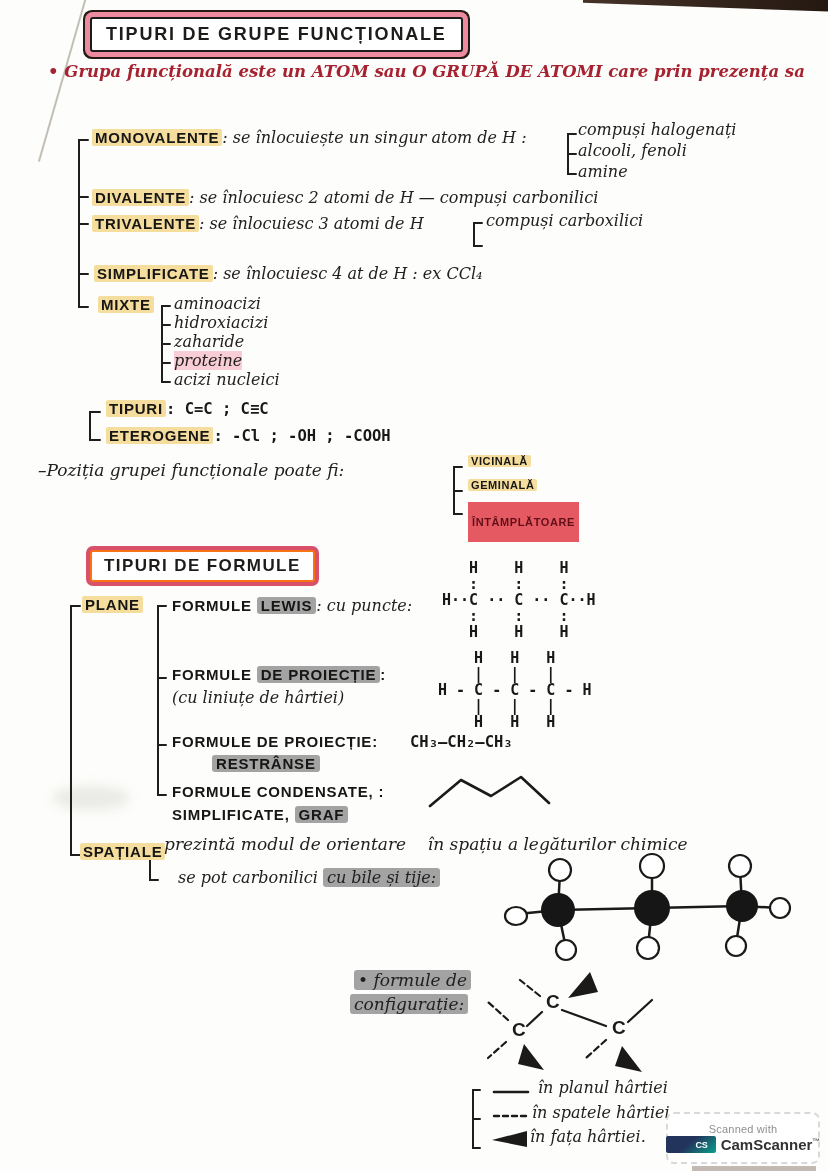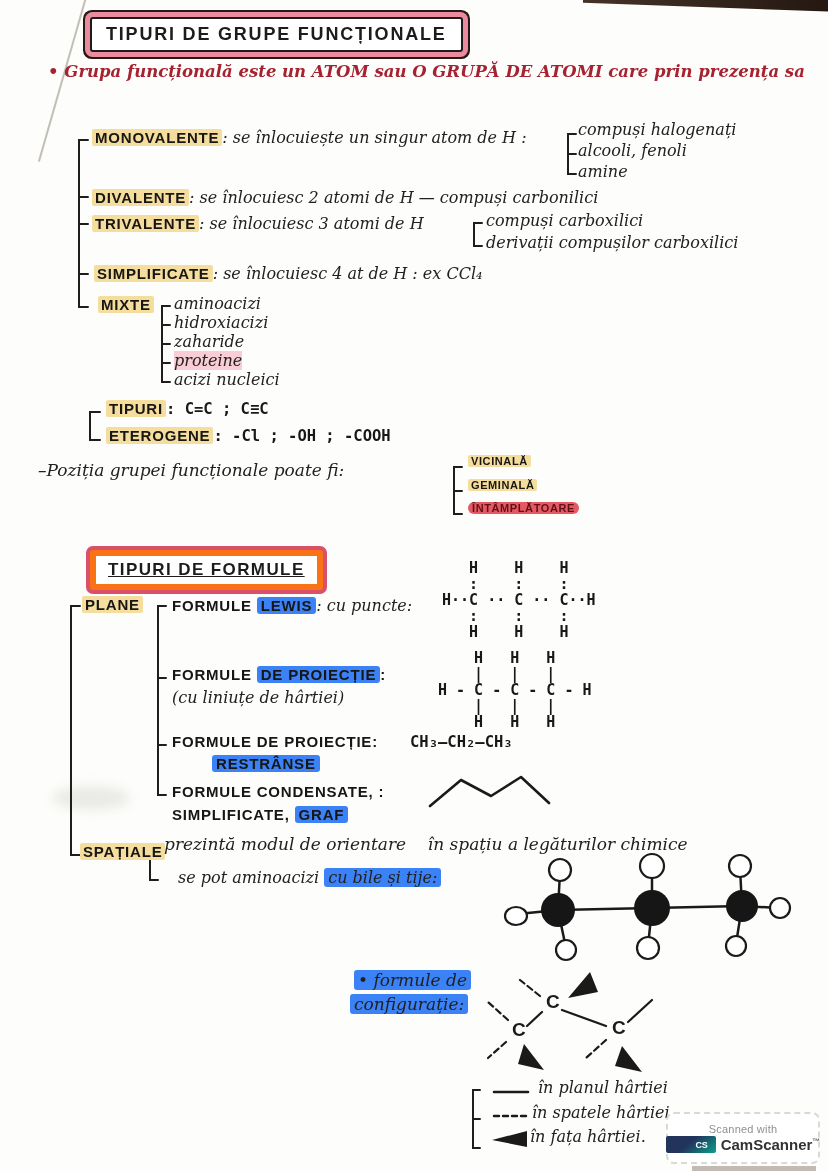--- a/index.html
+++ b/index.html
@@ -6,32 +6,32 @@
   .page{position:relative;width:828px;height:1171px;background:#fdfdfb;overflow:hidden;
         font-family:"Liberation Sans",sans-serif;color:#1d1c1b;}
   .abs{position:absolute;}
   .caps{font-weight:700;font-size:15px;letter-spacing:.8px;color:#171615;white-space:nowrap;}
   .caps-sm{font-weight:700;font-size:11px;letter-spacing:.6px;color:#171615;white-space:nowrap;}
   .script{font-family:"DejaVu Serif",serif;font-style:italic;font-size:16px;color:#232120;white-space:nowrap;}
   .pre{white-space:pre;}
   .intro{font-family:"DejaVu Serif",serif;font-style:italic;font-size:16.5px;line-height:27px;
          color:#a62230;white-space:nowrap;font-weight:600;}
   .hl-y{background:#f4dd9d;padding:0 3px;border-radius:2px;}
-  .hl-p{background:#3b82f6;padding:0 4px;border-radius:3px;}
-  .hl-r{background:#e55963;color:#611016;padding:0 4px;border-radius:8px;}
+  .hl-p{background:#a3a3a3;padding:0 4px;border-radius:3px;}
+  .hl-r{background:#e55963;color:#611016;padding:14px 4px;border-radius:0;}
   .hl-pl{background:rgba(241,146,167,.45);}
   .chem{font-family:"DejaVu Sans Mono",monospace;font-size:15px;line-height:16px;white-space:pre;
         font-weight:700;color:#181818;}
   .formula{font-family:"DejaVu Sans Mono",monospace;font-size:15.5px;font-weight:700;white-space:nowrap;color:#181818;}
   .titlebox{border:2px solid #1d1c1a;border-radius:3px;background:#fff;
             box-shadow:0 0 0 5px #ec8aa0,0 0 0 7px #241a12;
             padding:5px 14px;font-weight:700;font-size:18px;letter-spacing:1.8px;white-space:nowrap;}
-  .titlebox2{border:6px solid #f97316;border-radius:3px;background:#fff;
+  .titlebox2{border:2px solid #f97316;border-radius:3px;background:#fff;
              box-shadow:0 0 0 4px #d8506a;
-             padding:4px 12px;font-weight:700;font-size:17px;letter-spacing:1.4px;white-space:nowrap;text-decoration:underline;}
+             padding:4px 12px;font-weight:700;font-size:17px;letter-spacing:1.4px;white-space:nowrap;}
   .edge-line{left:62px;top:-10px;width:2px;height:175px;background:#c4bfb6;transform:rotate(16deg);}
   .dark-strip{left:583px;top:0;width:245px;height:13px;background:linear-gradient(90deg,#463328,#241811);
               clip-path:polygon(0 0,100% 0,100% 88%,0 22%);}
   .smudge{left:52px;top:786px;width:78px;height:24px;background:#d6d6d0;border-radius:50%;
           filter:blur(6px);opacity:.5;}
   .sliver{left:692px;top:1166px;width:124px;height:5px;background:#b4aaa1;opacity:.8;}
   .svg-c{font-family:"Liberation Sans",sans-serif;font-weight:700;font-size:19px;fill:#1b1b1b;}
   .badge{left:666px;top:1112px;width:150px;height:48px;background:#fff;border:2px dashed #d9d9d9;
          border-radius:8px;display:flex;flex-direction:column;align-items:center;justify-content:center;gap:1px;}
   .badge-l1{font-size:11px;color:#8f8f8f;letter-spacing:.2px;}
@@ -130,21 +130,20 @@
   <div class="abs script" style="left:578px;top:162px">amine</div>
 
   <div class="abs" style="left:92px;top:188px">
     <span class="caps hl-y">DIVALENTE</span><span class="script">: se înlocuiesc 2 atomi de H — compuși carbonilici</span>
   </div>
 
   <div class="abs" style="left:92px;top:214px">
     <span class="caps hl-y">TRIVALENTE</span><span class="script">: se înlocuiesc 3 atomi de H</span>
   </div>
   <div class="abs script" style="left:486px;top:211px">compuși carboxilici</div>
-  <div class="abs script" style="left:486px;top:233px">derivații compușilor carboxilici</div>
 
   <div class="abs" style="left:94px;top:264px">
     <span class="caps hl-y">SIMPLIFICATE</span><span class="script">: se înlocuiesc 4 at de H : ex CCl₄</span>
   </div>
 
   <div class="abs" style="left:98px;top:296px">
     <span class="caps hl-y">MIXTE</span>
   </div>
   <div class="abs script" style="left:174px;top:294px">aminoacizi</div>
   <div class="abs script" style="left:174px;top:313px">hidroxiacizi</div>
@@ -194,21 +193,21 @@
   <div class="abs caps hl-p" style="left:212px;top:755px">RESTRÂNSE</div>
 
   <div class="abs caps" style="left:172px;top:783px">FORMULE CONDENSATE, :</div>
   <div class="abs" style="left:172px;top:806px">
     <span class="caps">SIMPLIFICATE, </span><span class="caps hl-p">GRAF</span>
   </div>
 
   <div class="abs caps hl-y" style="left:80px;top:843px">SPAȚIALE</div>
   <div class="abs script pre" style="left:164px;top:834px;font-size:17px">prezintă modul de orientare    în spațiu a legăturilor chimice</div>
   <div class="abs" style="left:178px;top:868px">
-    <span class="script">se pot aminoacizi </span><span class="script hl-p">cu bile și tije:</span>
+    <span class="script">se pot carbonilici </span><span class="script hl-p">cu bile și tije:</span>
   </div>
 
   <div class="abs script hl-p" style="left:354px;top:970px;font-size:17px">• formule de</div>
   <div class="abs script hl-p" style="left:350px;top:994px;font-size:17px">configurație:</div>
 
   <div class="abs script" style="left:538px;top:1078px">în planul hârtiei</div>
   <div class="abs script" style="left:532px;top:1103px">în spatele hârtiei.</div>
   <div class="abs script" style="left:530px;top:1127px">în fața hârtiei.</div>
 
   <div class="abs badge">

